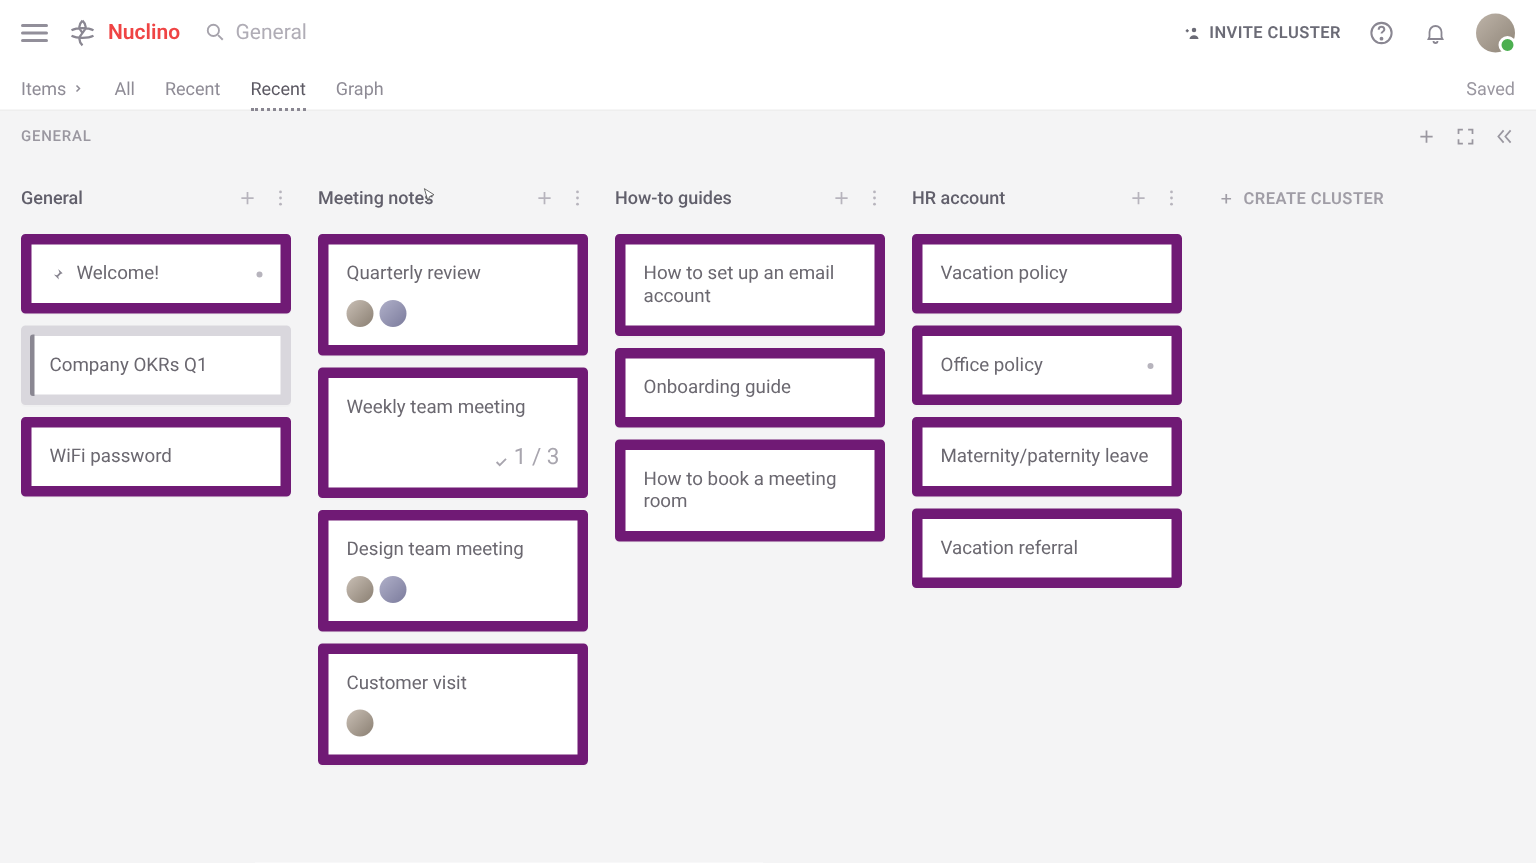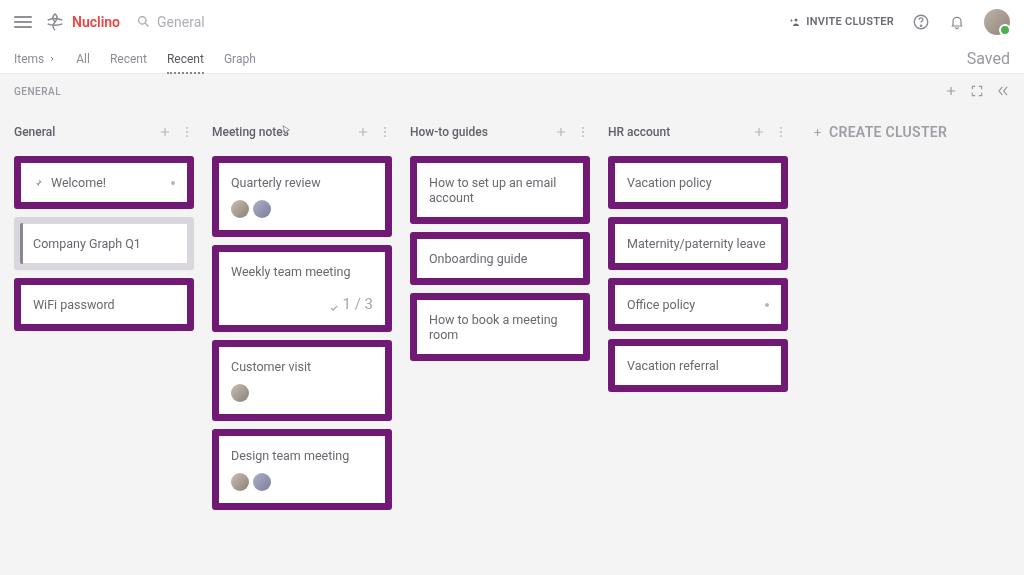--- a/index.html
+++ b/index.html
@@ -32,21 +32,21 @@
   .avatar{ width:26px; height:26px; border-radius:50%; background:linear-gradient(135deg,#bdb3a8,#8f8578); margin-left:18px; position:relative;}
   .avatar::after{content:""; position:absolute; right:-1px; bottom:-1px; width:8px; height:8px; border-radius:50%; background:#4caf50; border:2px solid #fff;}
   
   .navrow{ display:flex; align-items:center; height:30px; padding:0 14px; border-bottom:1px solid #eee;}
   .navleft{ display:flex; align-items:center; gap:20px;}
   .navitem{ font-size:12px; color:#8e8b95; cursor:pointer;}
   .navitem.items{ display:flex; align-items:center; gap:4px;}
   .navitem.active{ color:#5c5963; position:relative;}
   .navitem.active::after{content:""; position:absolute; left:0; right:0; bottom:-8px; border-bottom:2px dotted #8a8792;}
   .navrow-spacer{flex:1;}
-  .saved{ font-size:16px; color:#9a97a0;}
+  .saved{ font-size:12px; color:#9a97a0;}
   
   .crumbrow{ display:flex; align-items:center; height:34px; padding:0 14px; background:#f4f4f5;}
   .crumb{ font-size:10px; letter-spacing:.5px; color:#9a97a0; font-weight:500;}
   .crumbrow-spacer{flex:1;}
   .crumb-actions{ display:flex; align-items:center; gap:12px; color:#9a97a0;}
   .crumb-actions .ic{ width:14px; height:14px; cursor:pointer;}
   
   .board{ display:flex; gap:18px; padding:10px 14px; background:#f4f4f5; height:calc(575px - 44px - 30px - 34px); overflow-x:auto;}
   .column{ width:180px; flex-shrink:0;}
   .colhead{ display:flex; align-items:center; height:28px; margin-bottom:10px;}
@@ -57,21 +57,21 @@
   .card.selected{ border-color:#d9d7dd; background:#fff; position:relative;}
   .card.selected::before{content:"";position:absolute;left:-1px;top:-1px;bottom:-1px;width:3px;background:#8a8792;border-radius:2px 0 0 2px;}
   .card .title-row{display:flex; align-items:center; gap:8px;}
   .pin{ width:10px; height:10px; color:#8a8792; flex-shrink:0;}
   .dot{ width:4px;height:4px;border-radius:50%;background:#b7b4bd; margin-left:auto;}
   .avatars{ display:flex; gap:4px; margin-top:10px;}
   .mini-av{ width:18px;height:18px;border-radius:50%;background:linear-gradient(135deg,#c9bfb5,#8a7f72);}
   .mini-av.alt{background:linear-gradient(135deg,#b0b0c9,#7b7b9c);}
   .tasks{ display:flex; align-items:flex-end; justify-content:flex-end; gap:4px; margin-top:16px; color:#a8a5ae; font-size:15px;}
   .tasks svg{width:10px;height:10px;}
-  .create-cluster{ display:flex; align-items:center; gap:6px; font-size:14px; font-weight:600; letter-spacing:.3px; color:#a09da6; cursor:pointer; height:28px; padding-left:6px;}
+  .create-cluster{ display:flex; align-items:center; gap:6px; font-size:11px; font-weight:600; letter-spacing:.3px; color:#a09da6; cursor:pointer; height:28px; padding-left:6px;}
   .cursor{position:absolute; width:14px; height:14px; pointer-events:none;}
 </style>
 </head>
 <body>
 
 <div class="topbar">
   <div class="hamburger">
     <span></span>
       <span></span>
       <span></span>
@@ -165,21 +165,21 @@
         <div class="title-row">
           <svg class="pin" viewBox="0 0 24 24" fill="#8a8792">
             <path d="M14 3l7 7-3 1-4 4 1 5-4-4-5 5 5-5-4-4 5 1 4-4z"></path>
           </svg>
           <span>Welcome!</span>
           <span class="dot"></span>
         </div>
       </div>
       <div class="card selected">
         <div class="title-row">
-          <span>Company Graph Q1</span>
+          <span>Company OKRs Q1</span>
         </div>
       </div>
       <div class="card">
         <div class="title-row">
           <span>WiFi password</span>
         </div>
       </div>
     </div>
     <div class="column">
     <div class="colhead">
@@ -209,33 +209,33 @@
         </div>
         <div class="tasks">
         <svg viewBox="0 0 24 24" fill="none" stroke="#a8a5ae" stroke-width="3">
             <path d="M5 12l5 5L20 7"></path>
           </svg>
         <span>1 / 3</span>
         </div>
       </div>
       <div class="card">
         <div class="title-row">
-          <span>Customer visit</span>
-        </div>
-        <div class="avatars">
-          <span class="mini-av"></span>
-        </div>
-      </div>
-      <div class="card">
-        <div class="title-row">
           <span>Design team meeting</span>
         </div>
         <div class="avatars">
           <span class="mini-av"></span>
           <span class="mini-av alt"></span>
+        </div>
+      </div>
+      <div class="card">
+        <div class="title-row">
+          <span>Customer visit</span>
+        </div>
+        <div class="avatars">
+          <span class="mini-av"></span>
         </div>
       </div>
     </div>
     <div class="column">
     <div class="colhead">
       <span class="colhead-title">How-to guides</span>
       <span class="colhead-spacer"></span>
       <svg class="colhead-ic" viewBox="0 0 24 24" fill="none" stroke="#b7b4bd" stroke-width="2">
           <path d="M12 5v14M5 12h14"></path>
         </svg>
@@ -274,27 +274,27 @@
           <circle cx="12" cy="19" r="1.6"></circle>
         </svg>
     </div>
       <div class="card">
         <div class="title-row">
           <span>Vacation policy</span>
         </div>
       </div>
       <div class="card">
         <div class="title-row">
-          <span>Maternity/paternity leave</span>
-        </div>
-      </div>
-      <div class="card">
-        <div class="title-row">
           <span>Office policy</span>
           <span class="dot"></span>
+        </div>
+      </div>
+      <div class="card">
+        <div class="title-row">
+          <span>Maternity/paternity leave</span>
         </div>
       </div>
       <div class="card">
         <div class="title-row">
           <span>Vacation referral</span>
         </div>
       </div>
     </div>
     <div class="create-cluster">
       <svg width="11" height="11" viewBox="0 0 24 24" fill="none" stroke="#a09da6" stroke-width="2.5">

